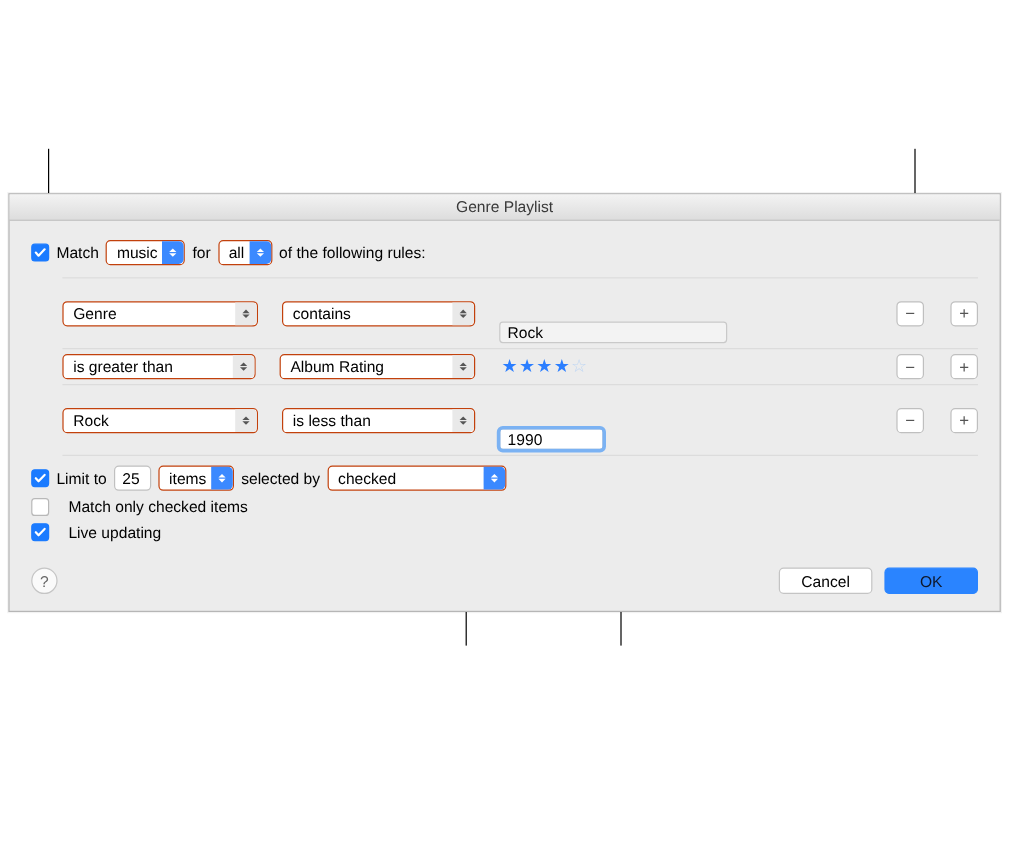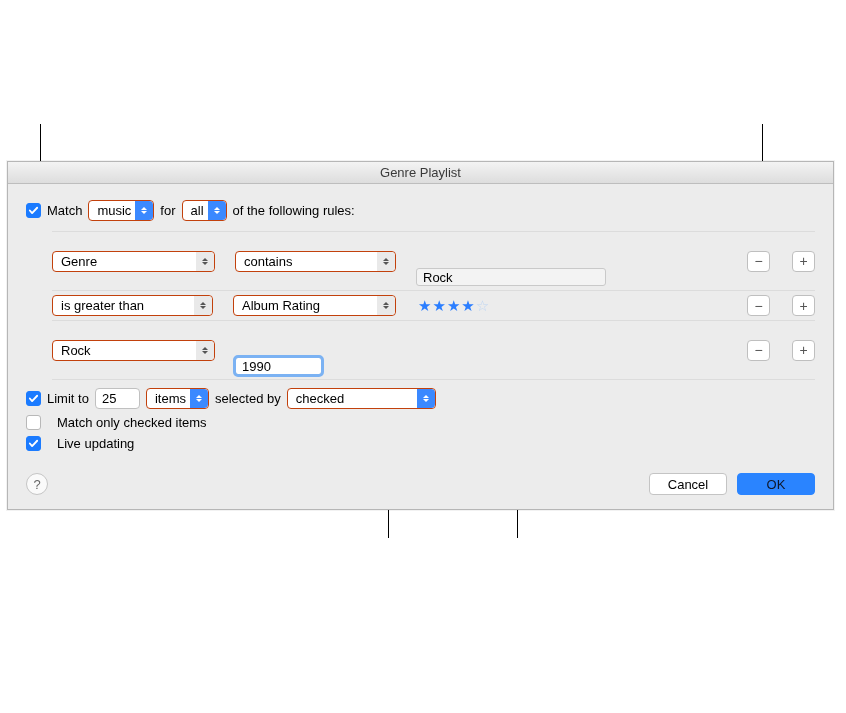--- a/index.html
+++ b/index.html
@@ -132,21 +132,21 @@
     background: #fff;
     display: inline-flex;
     align-items: center;
     justify-content: center;
     font-size: 14px;
     color: #555;
     margin-left: 2px;
   }
   .limit-row { margin-top: 8px; gap: 6px; }
   .limit-input {
-    width: 45px; height: 21px;
+    width: 31px; height: 21px;
     border: 1px solid #c0c0c0;
     border-radius: 4px;
     padding: 0 6px;
     font-size: 13px;
     background: #fff;
   }
   .option-row { margin-top: 6px; gap: 16px; }
   .footer {
     margin-top: 22px;
     display: flex;
@@ -255,20 +255,24 @@
         <span class="spacer"></span>
         <span class="pm">−</span>
         <span class="pm">+</span>
       </div>
 
       <div class="rule-row">
         <span class="popup plain rule-field">
           <span>Rock</span>
           <span class="caret"></span>
         </span>
+        <span class="popup plain rule-op">
+          <span>is less than</span>
+          <span class="caret"></span>
+        </span>
         <input class="rule-value focused" value="1990" style="">
         <span class="spacer"></span>
         <span class="pm">−</span>
         <span class="pm">+</span>
       </div>
 
     </div>
 
     <div class="row limit-row">
       <span class="checkbox checked">

